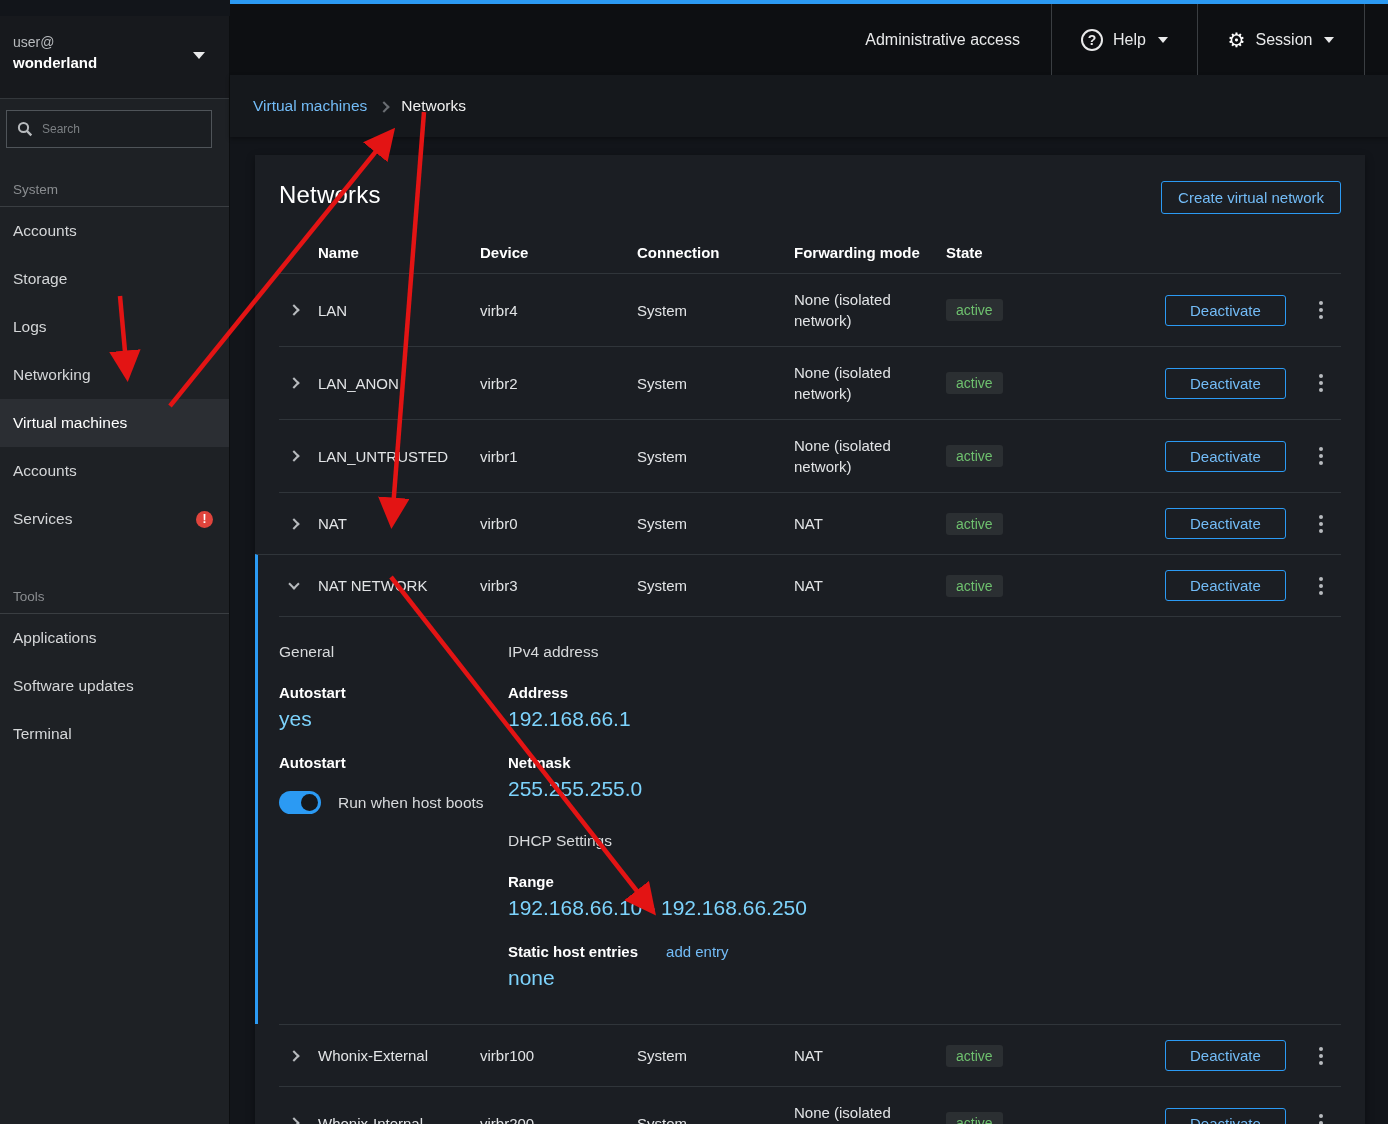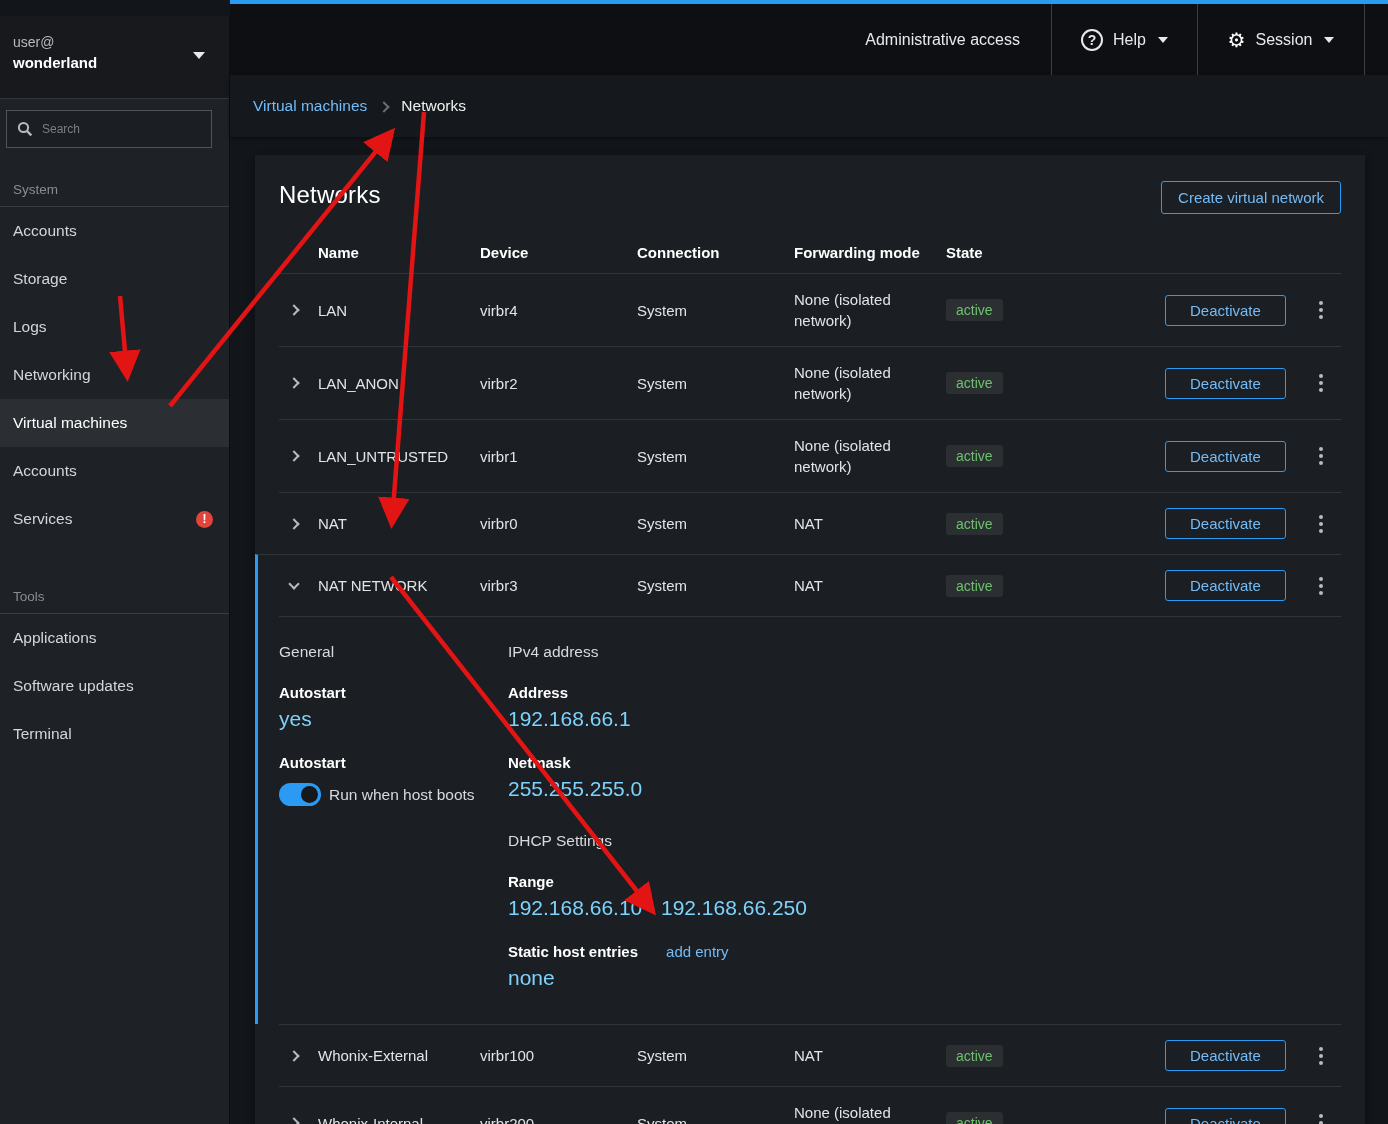--- a/index.html
+++ b/index.html
@@ -91,21 +91,21 @@
   .exp-wrap .vrow { border-top:none; }
 
   
   .exp-panel { display:flex; padding:26px 0 34px 0; border-top:1px solid #30353a; }
   .exp-col-left { width:229px; }
   .exp-col-right { flex:1; }
   .exp-label { font-size:15px; font-weight:700; color:#fff; }
   .exp-label-plain { font-size:15.5px; color:#d8dadc; }
   .exp-value { font-size:21px; color:#7dd3fc; margin-top:6px; }
   .exp-group { margin-bottom:23px; }
-  .toggle-row { display:flex; align-items:center; gap:8px; margin-top:12px; }
+  .toggle-row { display:flex; align-items:center; gap:17px; margin-top:20px; }
   .toggle { width:42px; height:23px; border-radius:12px; background:#2b9af3; position:relative;
     cursor:pointer; }
   .toggle .knob { position:absolute; right:3px; top:3px; width:17px; height:17px;
     border-radius:50%; background:#15181c; }
   .toggle-text { font-size:15.5px; color:#d8dadc; }
   .inline-pair { display:flex; align-items:center; gap:28px; }
   .link { color:#73bcf7; font-size:15px; cursor:pointer; text-decoration:none; }
 
   
   .anno { position:absolute; left:0; top:0; width:1388px; height:1124px; pointer-events:none; z-index:50; }

